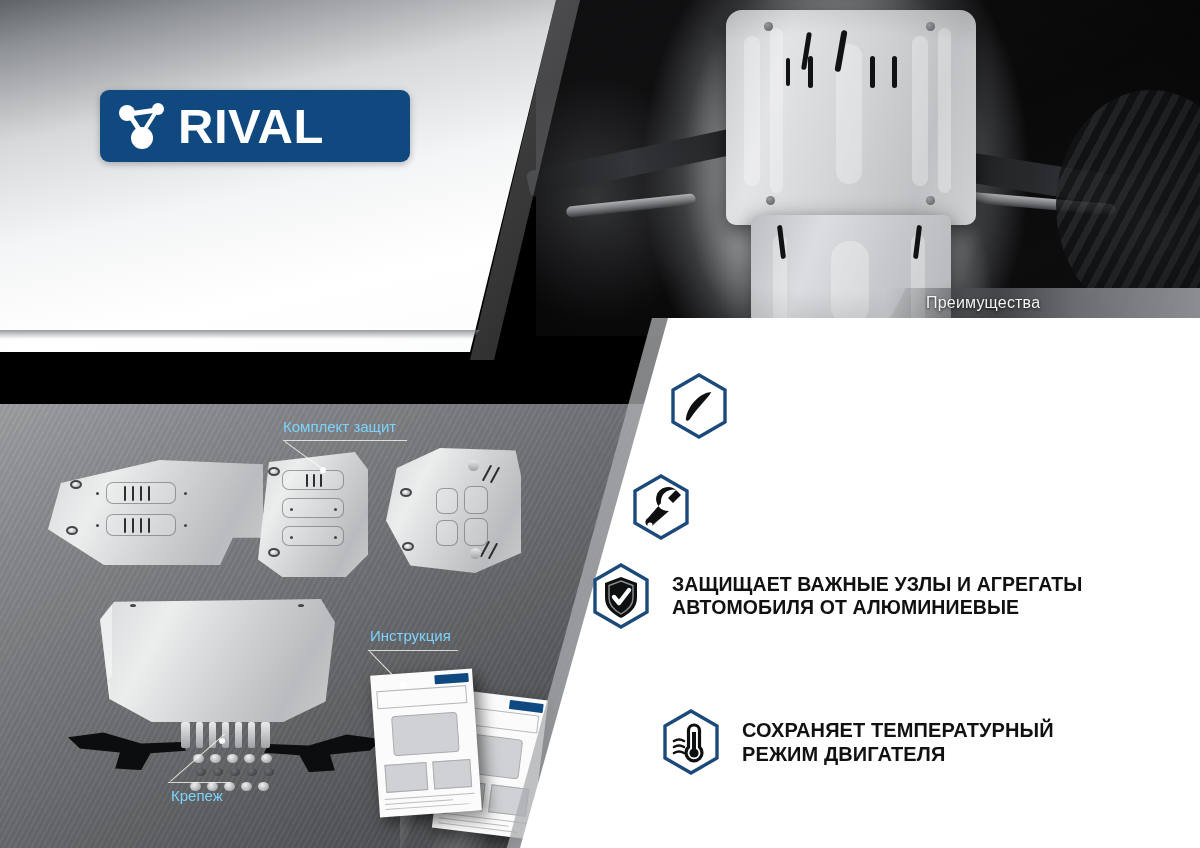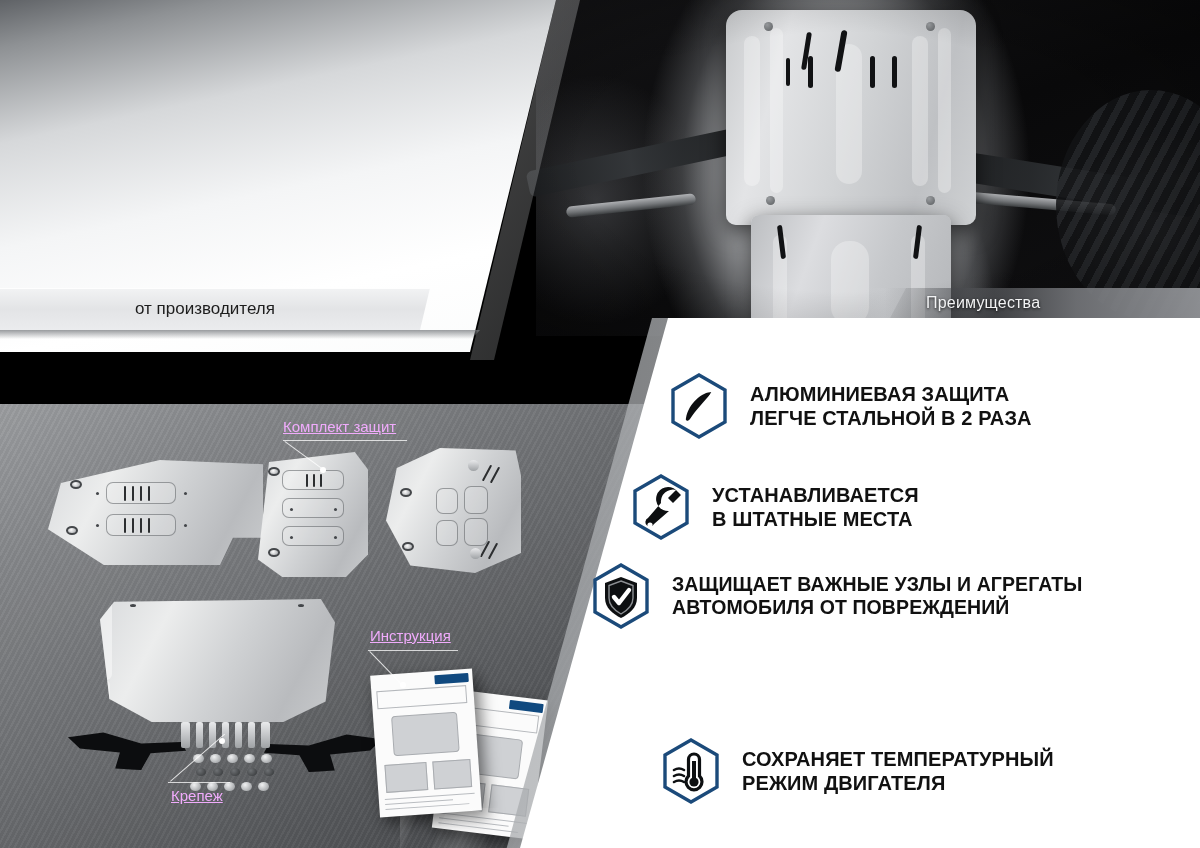--- a/index.html
+++ b/index.html
@@ -108,21 +108,21 @@
     clip-path:polygon(0 0, 480px 0, 472px 9px, 0 9px);
   }
 
   
   .panel-bottom{
     position:absolute;left:0;top:404px;width:760px;height:444px;
     background:
       repeating-linear-gradient(118deg, rgba(255,255,255,.035) 0 2px, rgba(0,0,0,.035) 2px 5px),
       linear-gradient(150deg,#9b9da0 0%,#85878a 18%,#6e7073 42%,#55575a 68%,#46484b 88%,#3c3e41 100%);
   }
-  .kit-label,.fast-label,.instr-label{position:absolute;color:#f0abfc;text-decoration:underline;}
+  .kit-label,.fast-label,.instr-label{position:absolute;color:#7dd3fc;}
   .kit-label{left:283px;top:418px;font-size:15px;}
   .fast-label{left:171px;top:787px;font-size:15px;}
   .instr-label{left:370px;top:627px;font-size:15px;}
   .lbl-underline{position:absolute;height:1px;background:rgba(255,255,255,.75);}
   .lead{position:absolute;background:rgba(255,255,255,.8);transform-origin:0 0;height:1px;}
   .lead-dot{position:absolute;width:6px;height:6px;border-radius:50%;background:#fff;}
 
   
   .sp{position:absolute;background:linear-gradient(118deg,#d8dadc 0%,#eceded 26%,#cfd1d3 55%,#b9bbbe 80%,#c9cbcd 100%);
       box-shadow:6px 8px 18px rgba(0,0,0,.45);}
@@ -350,69 +350,76 @@
   <div class="lead-dot" style="left:219px;top:738px;"></div>
 
   <div class="instr-label">Инструкция</div>
   <div class="lbl-underline" style="left:368px;top:650px;width:90px;"></div>
   <div class="lead" style="left:370px;top:651px;width:46px;transform:rotate(46deg);"></div>
   <div class="lead-dot" style="left:400px;top:682px;"></div>
 
   <div class="panel-top-edge"></div>
   <div class="panel-top"></div>
 
-
-
-  <div class="sub-strip">
-    <span>от производителя</span>
-  </div>
+  <div class="brand-box">
+    <div class="brand-mark">
+      <svg viewBox="0 0 62 56" width="62" height="56" aria-hidden="true">
+        <line x1="17" y1="16" x2="45" y2="12" stroke="#fff" stroke-width="5"></line>
+        <line x1="17" y1="16" x2="30" y2="36" stroke="#fff" stroke-width="5"></line>
+        <line x1="30" y1="36" x2="45" y2="12" stroke="#fff" stroke-width="4"></line>
+        <line x1="30" y1="36" x2="30" y2="50" stroke="#fff" stroke-width="5"></line>
+        <circle cx="15" cy="15" r="8" fill="#fff"></circle>
+        <circle cx="46" cy="11" r="6" fill="#fff"></circle>
+        <circle cx="30" cy="40" r="11" fill="#fff"></circle>
+      </svg>
+    </div>
+    <div class="brand-word">RIVAL</div>
+  </div>
+
+
   <div class="strip-shadow"></div>
 
   <div class="panel-feat-edge"></div>
   <div class="panel-feat"></div>
 
   <div class="feat" style="left:668px;top:372px;">
     <div class="hexwrap">
       <svg viewBox="0 0 62 68" width="62" height="68">
         <polygon points="31,3 57,18 57,50 31,65 5,50 5,18" fill="none" stroke="#1b4a7a" stroke-width="3.4"></polygon>
         <path d="M44 20 C34 20 21 31 18 46 C17 49 20 50 22 47 C27 39 36 30 44 20 Z" fill="#0d0f11"></path>
         <path d="M44 20 C40 28 34 38 26 46" stroke="#fff" stroke-width="1.2" fill="none"></path>
       </svg>
     </div>
-    <div class="feat-txt">АЛЮМИНИЕВАЯ ЗАЩИТА
-ЛЕГЧЕ СТАЛЬНОЙ В 2 РАЗА</div>
   </div>
 
   <div class="feat" style="left:630px;top:473px;">
     <div class="hexwrap">
       <svg viewBox="0 0 62 68" width="62" height="68">
         <polygon points="31,3 57,18 57,50 31,65 5,50 5,18" fill="none" stroke="#1b4a7a" stroke-width="3.4"></polygon>
         <path d="M46 17 a12 12 0 1 0 -7 21 l-15 13 a4.5 4.5 0 1 1 -6 -6 l13 -15 a12 12 0 0 1 15 -13 l-8 8 l5 5 l8 -8 z" fill="#0d0f11"></path>
         <circle cx="20" cy="52" r="2.6" fill="#fff"></circle>
       </svg>
     </div>
-    <div class="feat-txt">УСТАНАВЛИВАЕТСЯ
-В ШТАТНЫЕ МЕСТА</div>
   </div>
 
   <div class="feat" style="left:590px;top:562px;">
     <div class="hexwrap">
       <svg viewBox="0 0 62 68" width="62" height="68">
         <polygon points="31,3 57,18 57,50 31,65 5,50 5,18" fill="none" stroke="#1b4a7a" stroke-width="3.4"></polygon>
         <path d="M31 15 L47 21 V36 C47 46 39 52 31 56 C23 52 15 46 15 36 V21 Z" fill="#0d0f11"></path>
         <path d="M31 19 L43 23.5 V36 C43 44 37 48.6 31 52 C25 48.6 19 44 19 36 V23.5 Z" fill="none" stroke="#8c8f93" stroke-width="1.4"></path>
         <path d="M24 35 l5 6 l10 -13" stroke="#fff" stroke-width="4.4" fill="none" stroke-linecap="round" stroke-linejoin="round"></path>
       </svg>
     </div>
     <div class="feat-txt" style="font-size:19.5px;">ЗАЩИЩАЕТ ВАЖНЫЕ УЗЛЫ И АГРЕГАТЫ
-АВТОМОБИЛЯ ОТ ПОВРЕЖДЕНИЙ</div>
-  </div>
-
-
-  <div class="feat" style="left:660px;top:737px;justify-content:flex-end;">
+АВТОМОБИЛЯ ОТ АЛЮМИНИЕВЫЕ</div>
+  </div>
+
+
+  <div class="feat" style="left:660px;top:708px;justify-content:flex-end;">
     <div class="hexwrap">
       <svg viewBox="0 0 62 68" width="62" height="68">
         <polygon points="31,3 57,18 57,50 31,65 5,50 5,18" fill="none" stroke="#1b4a7a" stroke-width="3.4"></polygon>
         <path d="M34 17 a5.5 5.5 0 0 1 5.5 5.5 V39 a8 8 0 1 1 -11 0 V22.5 A5.5 5.5 0 0 1 34 17 Z" fill="none" stroke="#0d0f11" stroke-width="3.2"></path>
         <rect x="32" y="24" width="4" height="18" fill="#0d0f11"></rect>
         <circle cx="34" cy="45" r="4.6" fill="#0d0f11"></circle>
         <path d="M14 33 q5 -3 10 0 M14 39 q5 -3 10 0 M14 45 q5 -3 10 0" stroke="#0d0f11" stroke-width="2.6" fill="none" stroke-linecap="round"></path>
       </svg>
     </div>
     <div class="feat-txt">СОХРАНЯЕТ ТЕМПЕРАТУРНЫЙ

